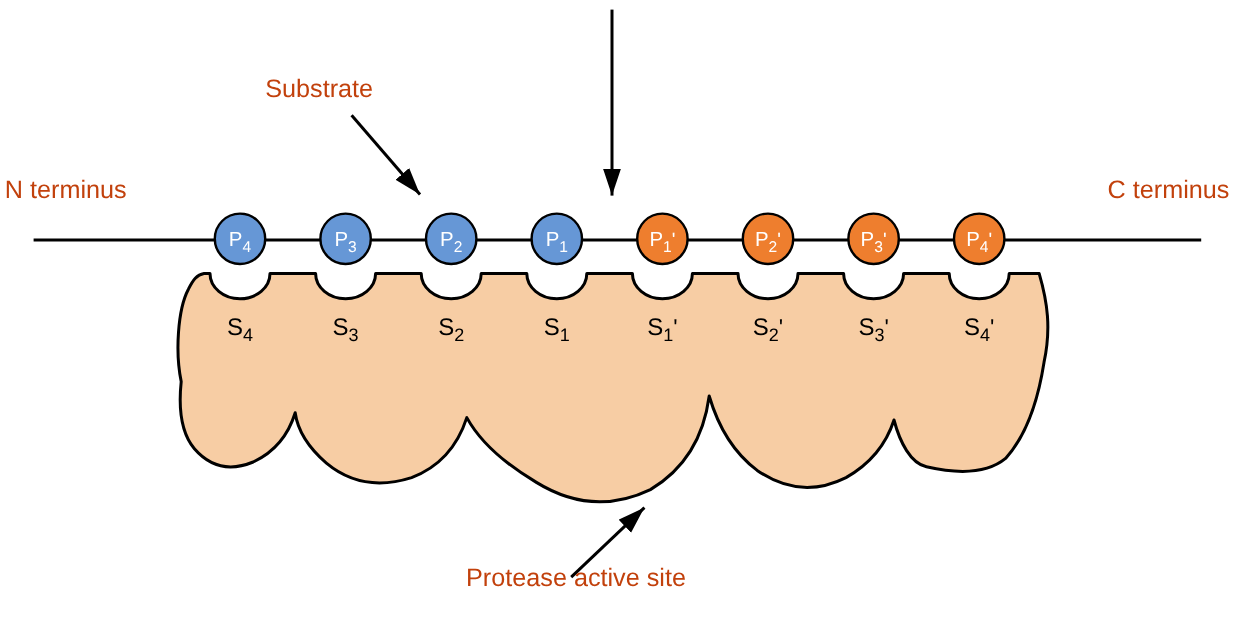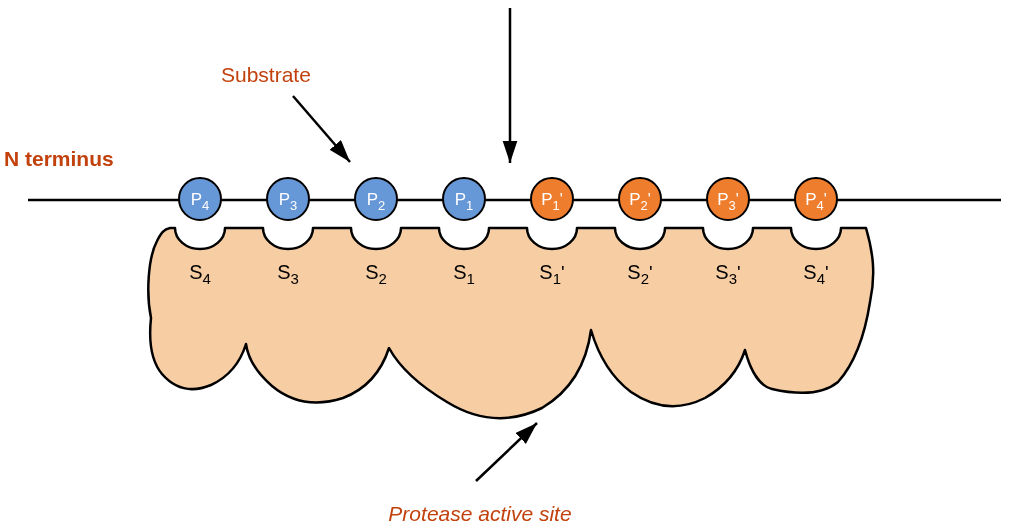--- a/index.html
+++ b/index.html
@@ -109,17 +109,18 @@
     <text class="pocket-label" x="552" y="279" text-anchor="middle"><tspan>S</tspan><tspan class="sub" dy="5">1</tspan><tspan class="prime" dy="-5">'</tspan></text>
     <text class="pocket-label" x="640" y="279" text-anchor="middle"><tspan>S</tspan><tspan class="sub" dy="5">2</tspan><tspan class="prime" dy="-5">'</tspan></text>
     <text class="pocket-label" x="728" y="279" text-anchor="middle"><tspan>S</tspan><tspan class="sub" dy="5">3</tspan><tspan class="prime" dy="-5">'</tspan></text>
     <text class="pocket-label" x="816" y="279" text-anchor="middle"><tspan>S</tspan><tspan class="sub" dy="5">4</tspan><tspan class="prime" dy="-5">'</tspan></text>
 
     <path class="arrow" d="M 510 8 L 510 163" marker-end="url(#ah)"></path>
     <path class="arrow" d="M 293 96 L 350 162" marker-end="url(#ah)"></path>
     <path class="arrow" d="M 476 481 L 537 423" marker-end="url(#ah)"></path>
   </svg>
 
-  <div class="txt-label" style="left:4px; top:147px;font-weight:bold;">N terminus</div>
+  <div class="txt-label" style="left:4px; top:147px;">N terminus</div>
+  <div class="txt-label" style="left:923px; top:147px;">C terminus</div>
   <div class="txt-label" style="left:221px; top:63px;">Substrate</div>
-  <div class="txt-label centered" style="left:480px; top:502px;font-style:italic;">Protease active site</div>
+  <div class="txt-label centered" style="left:480px; top:470px;">Protease active site</div>
 
 </div>
 
 </body></html>

